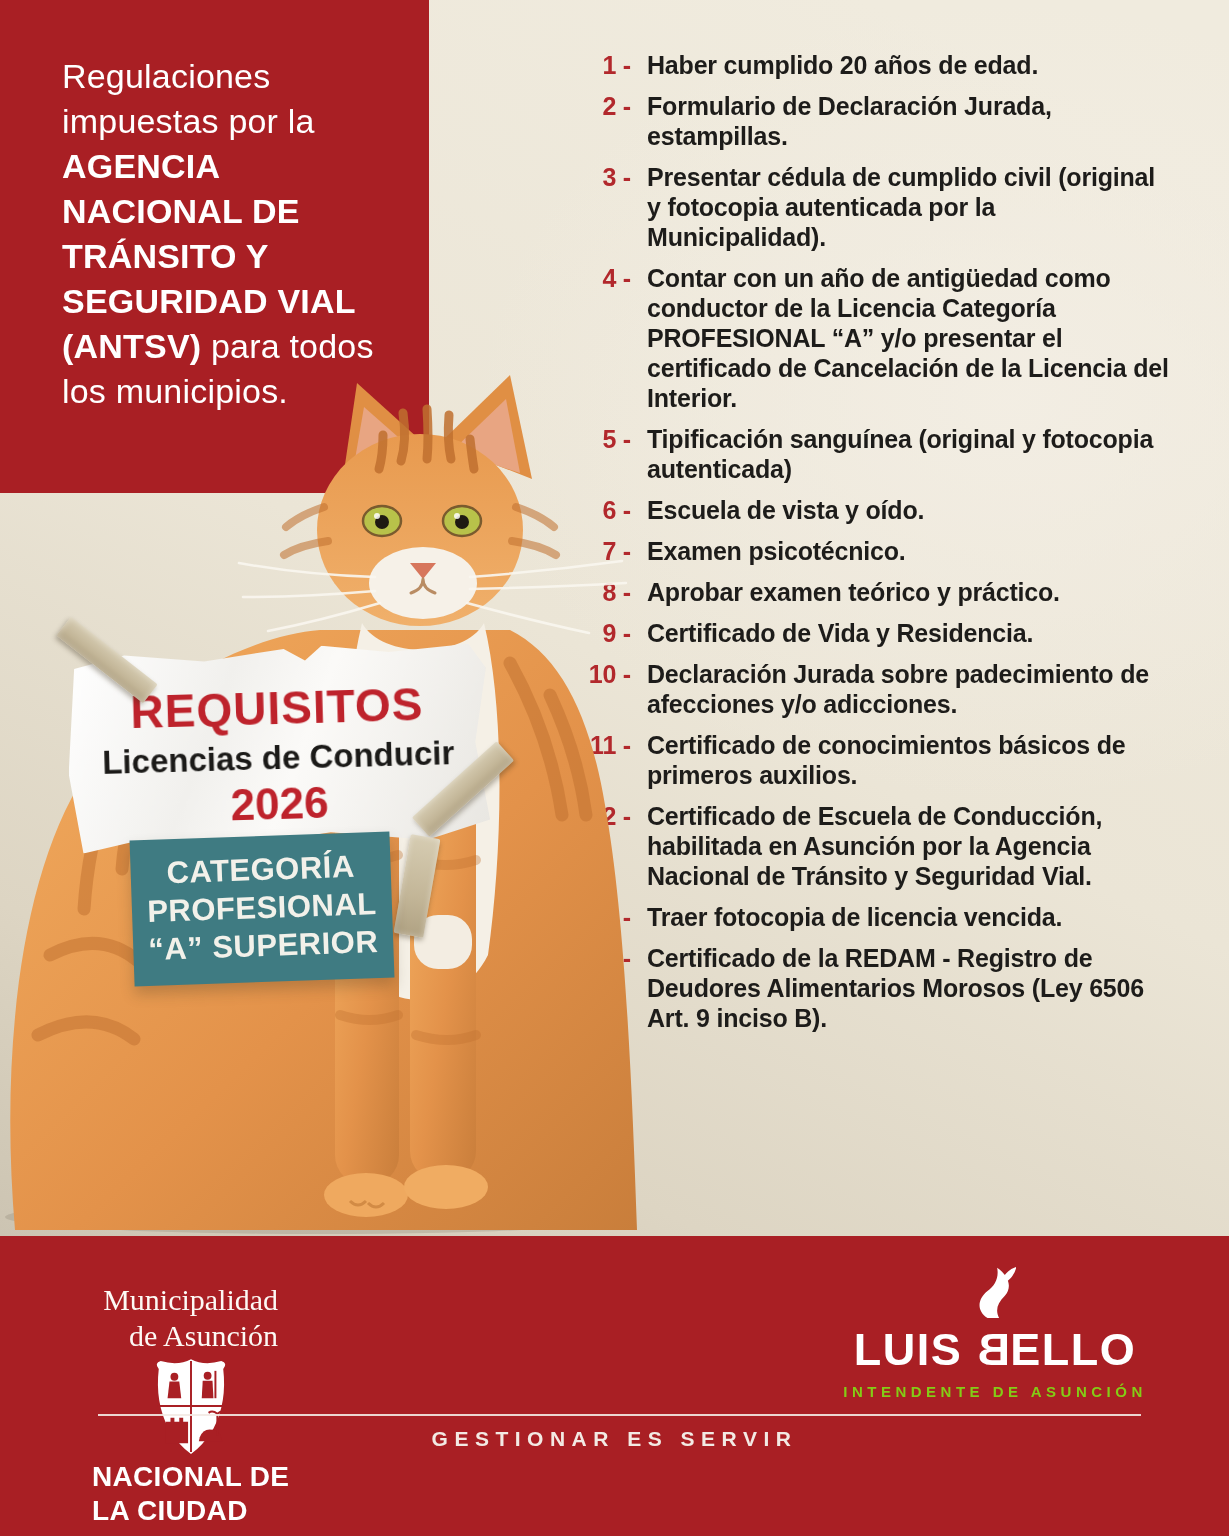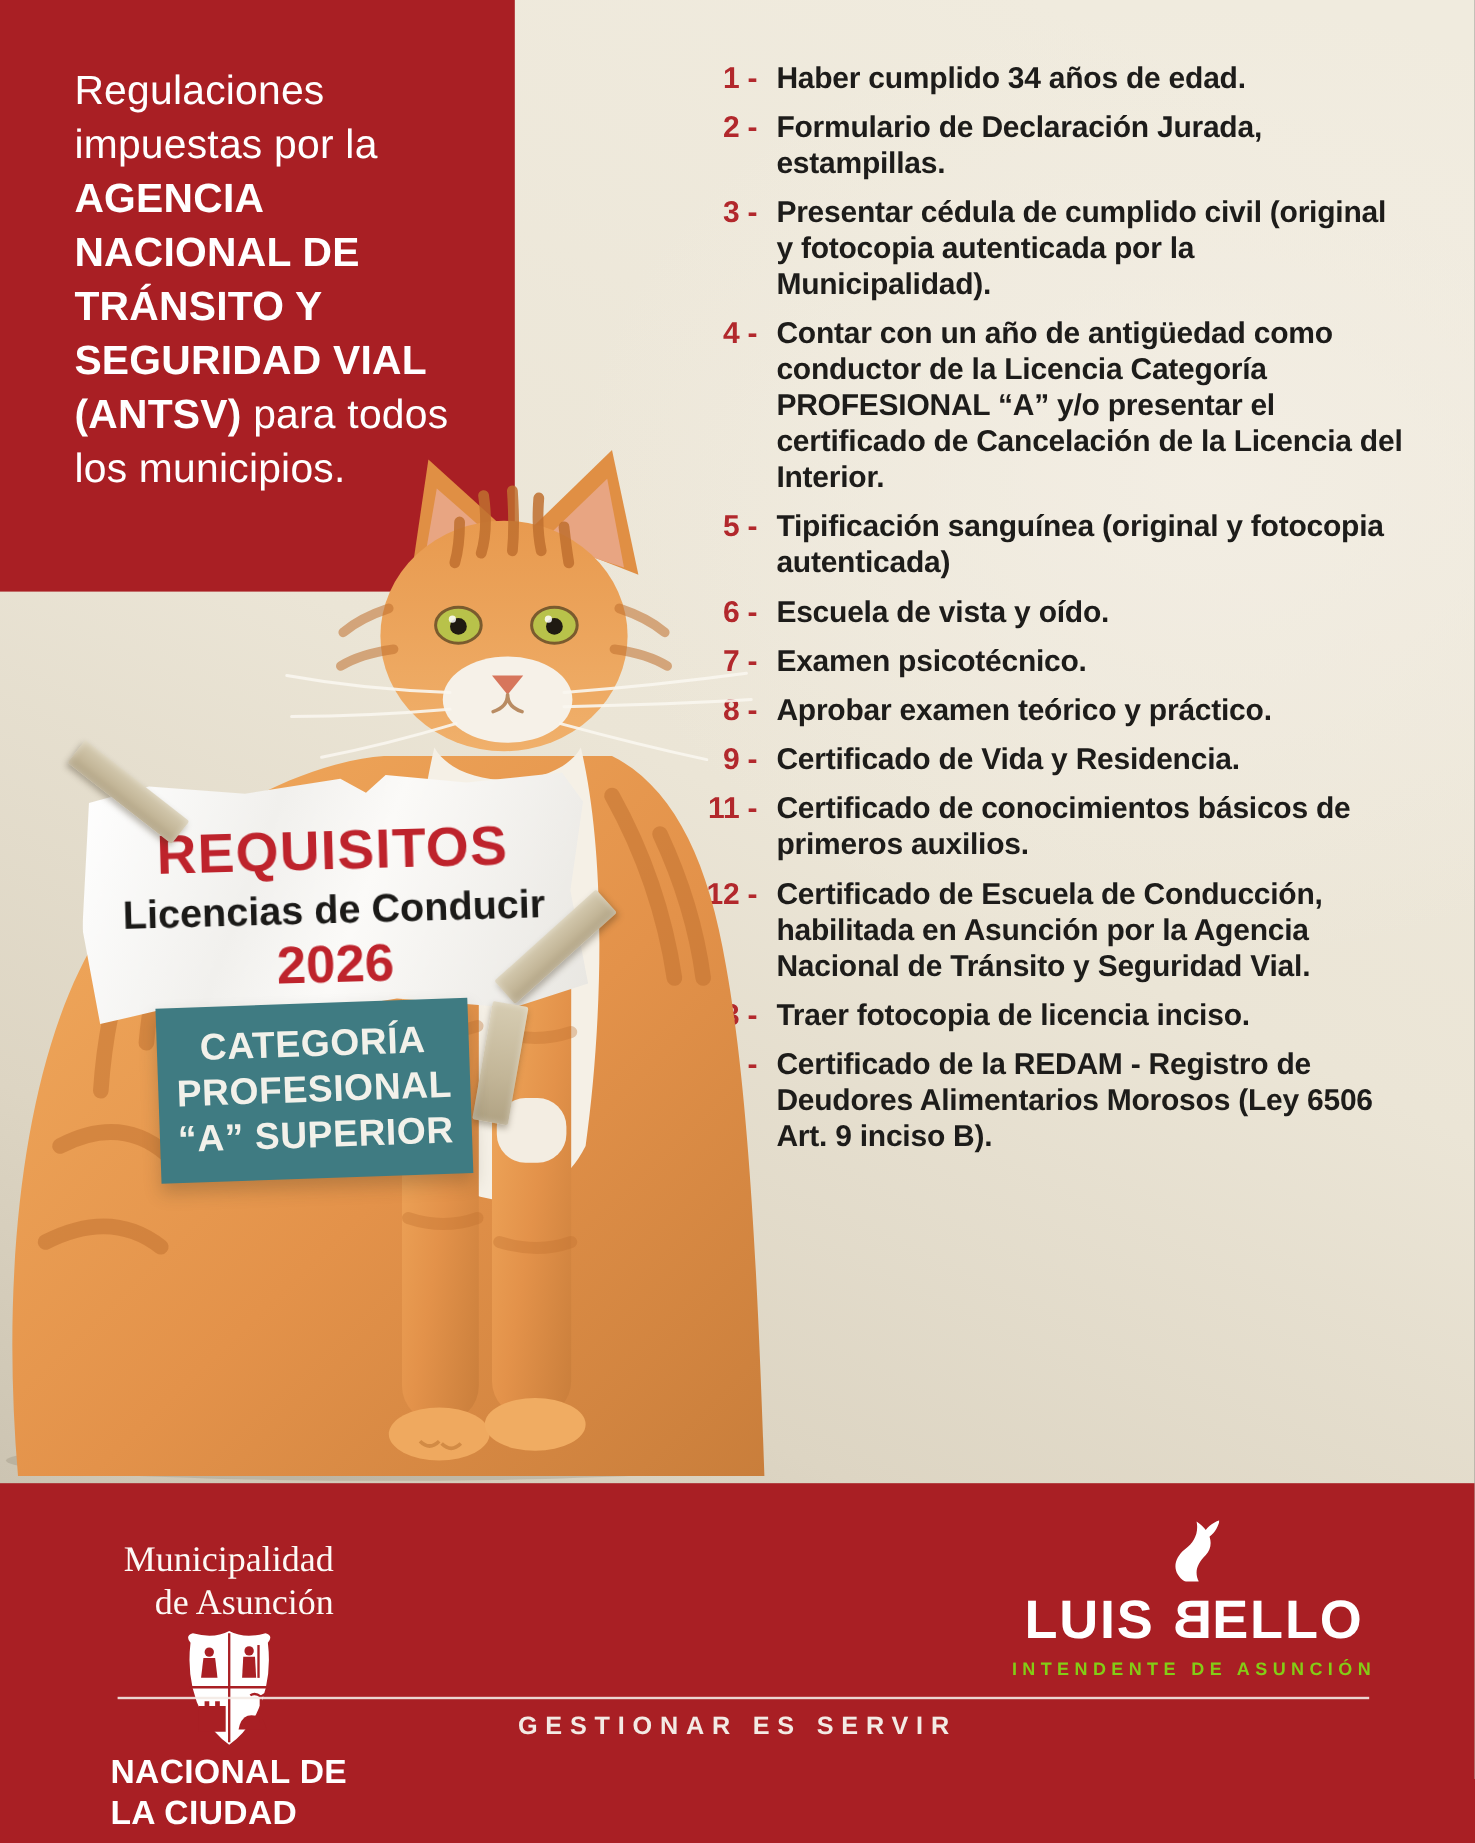--- a/index.html
+++ b/index.html
@@ -167,21 +167,21 @@
       <path d="M390 248 q-60 18 -112 28"></path>
       <path d="M480 222 q78 -6 152 -16"></path>
       <path d="M480 234 q90 -2 156 -6"></path>
       <path d="M477 248 q66 18 122 30"></path>
     </g>
   </svg>
 
   <div class="req-list">
       <div class="req">
         <span class="req-num">1 -</span>
-        <span class="req-text">Haber cumplido 34 años de edad.</span>
+        <span class="req-text">Haber cumplido 20 años de edad.</span>
       </div>
       <div class="req">
         <span class="req-num">2 -</span>
         <span class="req-text">Formulario de Declaración Jurada, estampillas.</span>
       </div>
       <div class="req">
         <span class="req-num">3 -</span>
         <span class="req-text">Presentar cédula de cumplido civil (original y fotocopia autenticada por la Municipalidad).</span>
       </div>
       <div class="req">
@@ -202,30 +202,34 @@
       </div>
       <div class="req">
         <span class="req-num">8 -</span>
         <span class="req-text">Aprobar examen teórico y práctico.</span>
       </div>
       <div class="req">
         <span class="req-num">9 -</span>
         <span class="req-text">Certificado de Vida y Residencia.</span>
       </div>
       <div class="req">
+        <span class="req-num">10 -</span>
+        <span class="req-text">Declaración Jurada sobre padecimiento de afecciones y/o adicciones.</span>
+      </div>
+      <div class="req">
         <span class="req-num">11 -</span>
         <span class="req-text">Certificado de conocimientos básicos de primeros auxilios.</span>
       </div>
       <div class="req">
         <span class="req-num">12 -</span>
         <span class="req-text">Certificado de Escuela de Conducción, habilitada en Asunción por la Agencia Nacional de Tránsito y Seguridad Vial.</span>
       </div>
       <div class="req">
         <span class="req-num">13 -</span>
-        <span class="req-text">Traer fotocopia de licencia inciso.</span>
+        <span class="req-text">Traer fotocopia de licencia vencida.</span>
       </div>
       <div class="req">
         <span class="req-num">14 -</span>
         <span class="req-text">Certificado de la REDAM - Registro de Deudores Alimentarios Morosos (Ley 6506 Art. 9 inciso B).</span>
       </div>
     </div>
 
   <div class="paper">
     <p class="sign-title">REQUISITOS</p>
     <p class="sign-subtitle">Licencias de Conducir</p>

